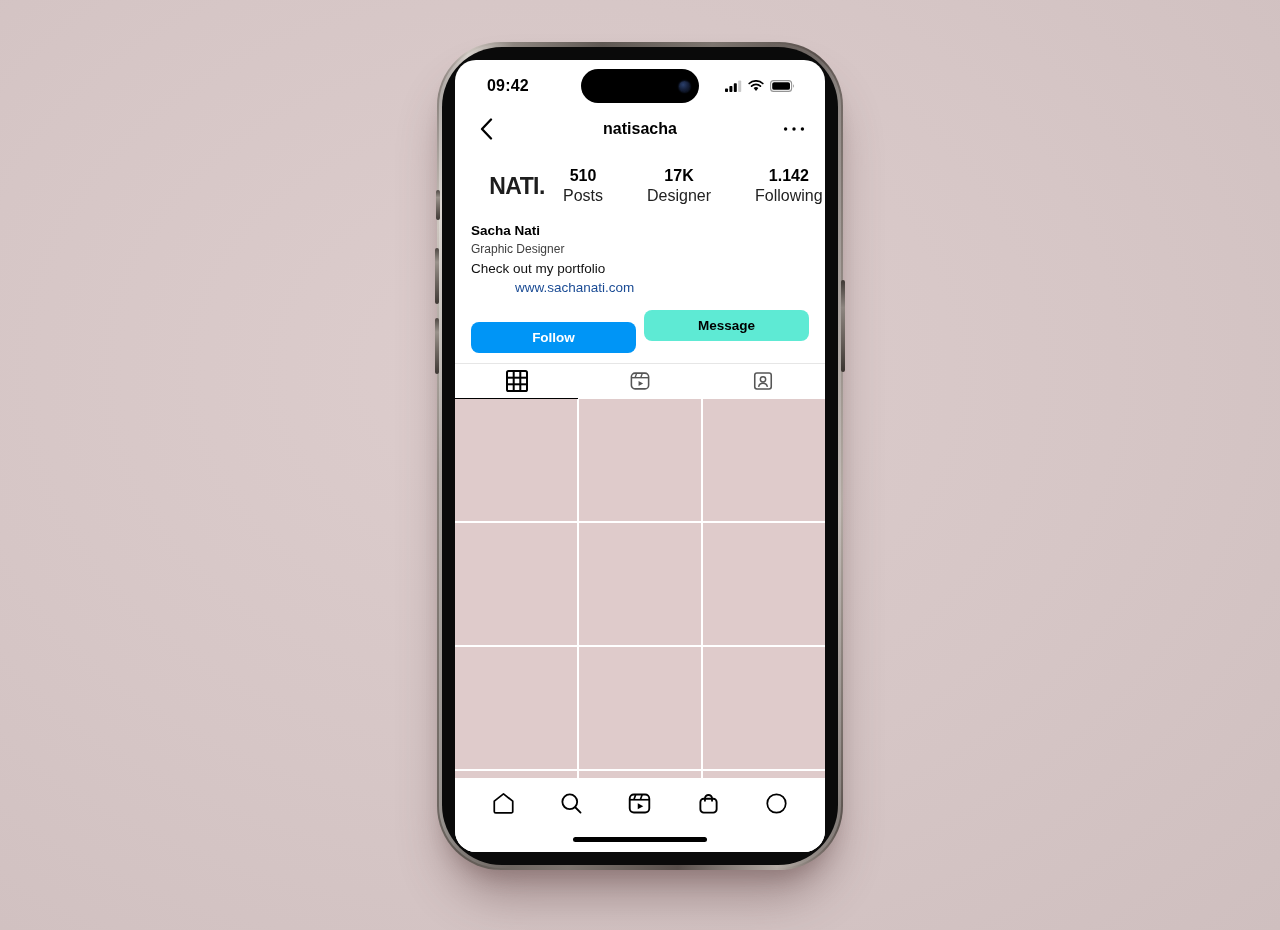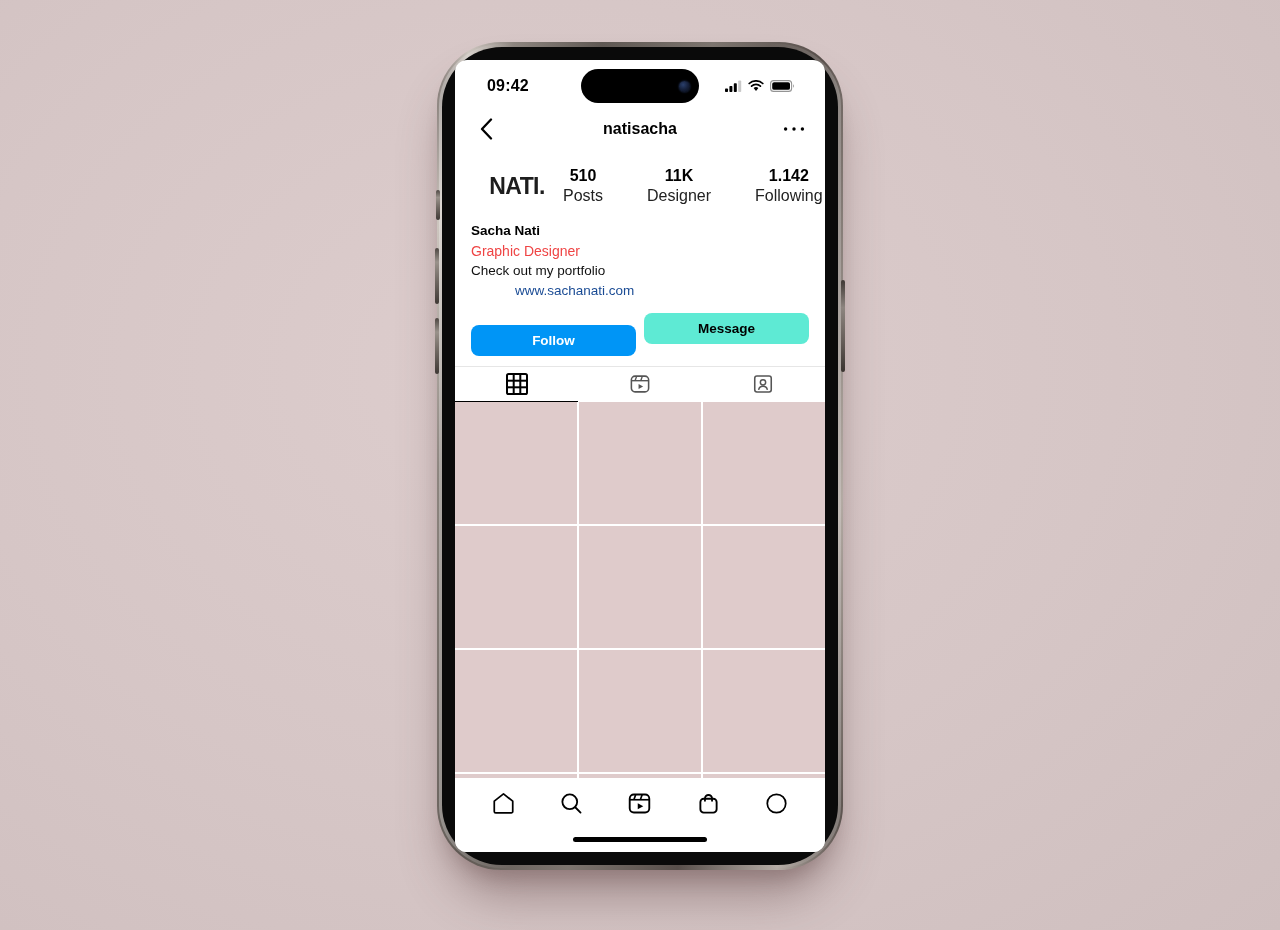--- a/index.html
+++ b/index.html
@@ -34,21 +34,21 @@
     pointer-events:none;
   }
   
   .phone-bezel{
     position:absolute; left:5px; top:5px; width:396px; height:818px;
     border-radius:60px; background:#0a0a0a;
   }
   
   .screen{
     position:absolute; left:18px; top:18px; width:370px; height:792px;
-    border-radius:12px; background:#ffffff; overflow:hidden;
+    border-radius:21px; background:#ffffff; overflow:hidden;
   }
 
   
   .btn-side{ position:absolute; border-radius:2px;
     background:linear-gradient(180deg,#4d4642,#9a928b 25%,#6e6660 60%,#3f3935); }
   .btn-silence{ left:-1px; top:148px; width:4px; height:30px; }
   .btn-vol-up { left:-2px; top:206px; width:4px; height:56px; }
   .btn-vol-dn { left:-2px; top:276px; width:4px; height:56px; }
   .btn-power  { right:-2px; top:238px; width:4px; height:92px;
     background:linear-gradient(180deg,#3f3935,#8d857f 30%,#625a55 70%,#39332f); }
@@ -96,21 +96,21 @@
     font-size:23px; font-weight:800; letter-spacing:-.6px; color:#1d1d1d;
   }
   .stats{ flex:1; display:flex; justify-content:space-between; align-items:center; padding-right:4px;gap:44px; }
   .stat{ text-align:center; cursor:pointer; }
   .stat-num{ font-size:16px; font-weight:700; color:#000; line-height:1.2; }
   .stat-lbl{ font-size:16px; color:#222; line-height:1.35; }
 
   
   .bio{ padding:6px 9px 0 16px; }
   .bio-name{ font-size:13.5px; font-weight:700; color:#000; line-height:1.48; }
-  .bio-cat { font-size:14px; color:#ef4444; line-height:1.48; }
+  .bio-cat { font-size:12px; color:#404040; line-height:1.48; }
   .bio-line{ font-size:13.5px; color:#111; line-height:1.48; }
   .bio-link{ font-size:13.5px; color:#1a4b94; line-height:1.48; cursor:pointer; display:inline-block;margin-left:44px; }
 
   
   .actions{ display:flex; gap:8px; padding:12px 16px 10px 16px; }
   .btn{
     flex:1; height:31px; border-radius:8px; border:none;
     font-size:13.5px; font-weight:700; cursor:pointer;
     display:flex; align-items:center; justify-content:center;
     font-family:"Liberation Sans", sans-serif;
@@ -206,21 +206,21 @@
     <div class="profile-head">
       <div class="avatar">
         <div class="avatar-word">NATI.</div>
       </div>
       <div class="stats">
         <div class="stat">
           <div class="stat-num">510</div>
           <div class="stat-lbl">Posts</div>
         </div>
         <div class="stat">
-          <div class="stat-num">11K</div>
+          <div class="stat-num">17K</div>
           <div class="stat-lbl">Designer</div>
         </div>
         <div class="stat">
           <div class="stat-num">1.142</div>
           <div class="stat-lbl">Following</div>
         </div>
       </div>
     </div>
 
     <div class="bio">

